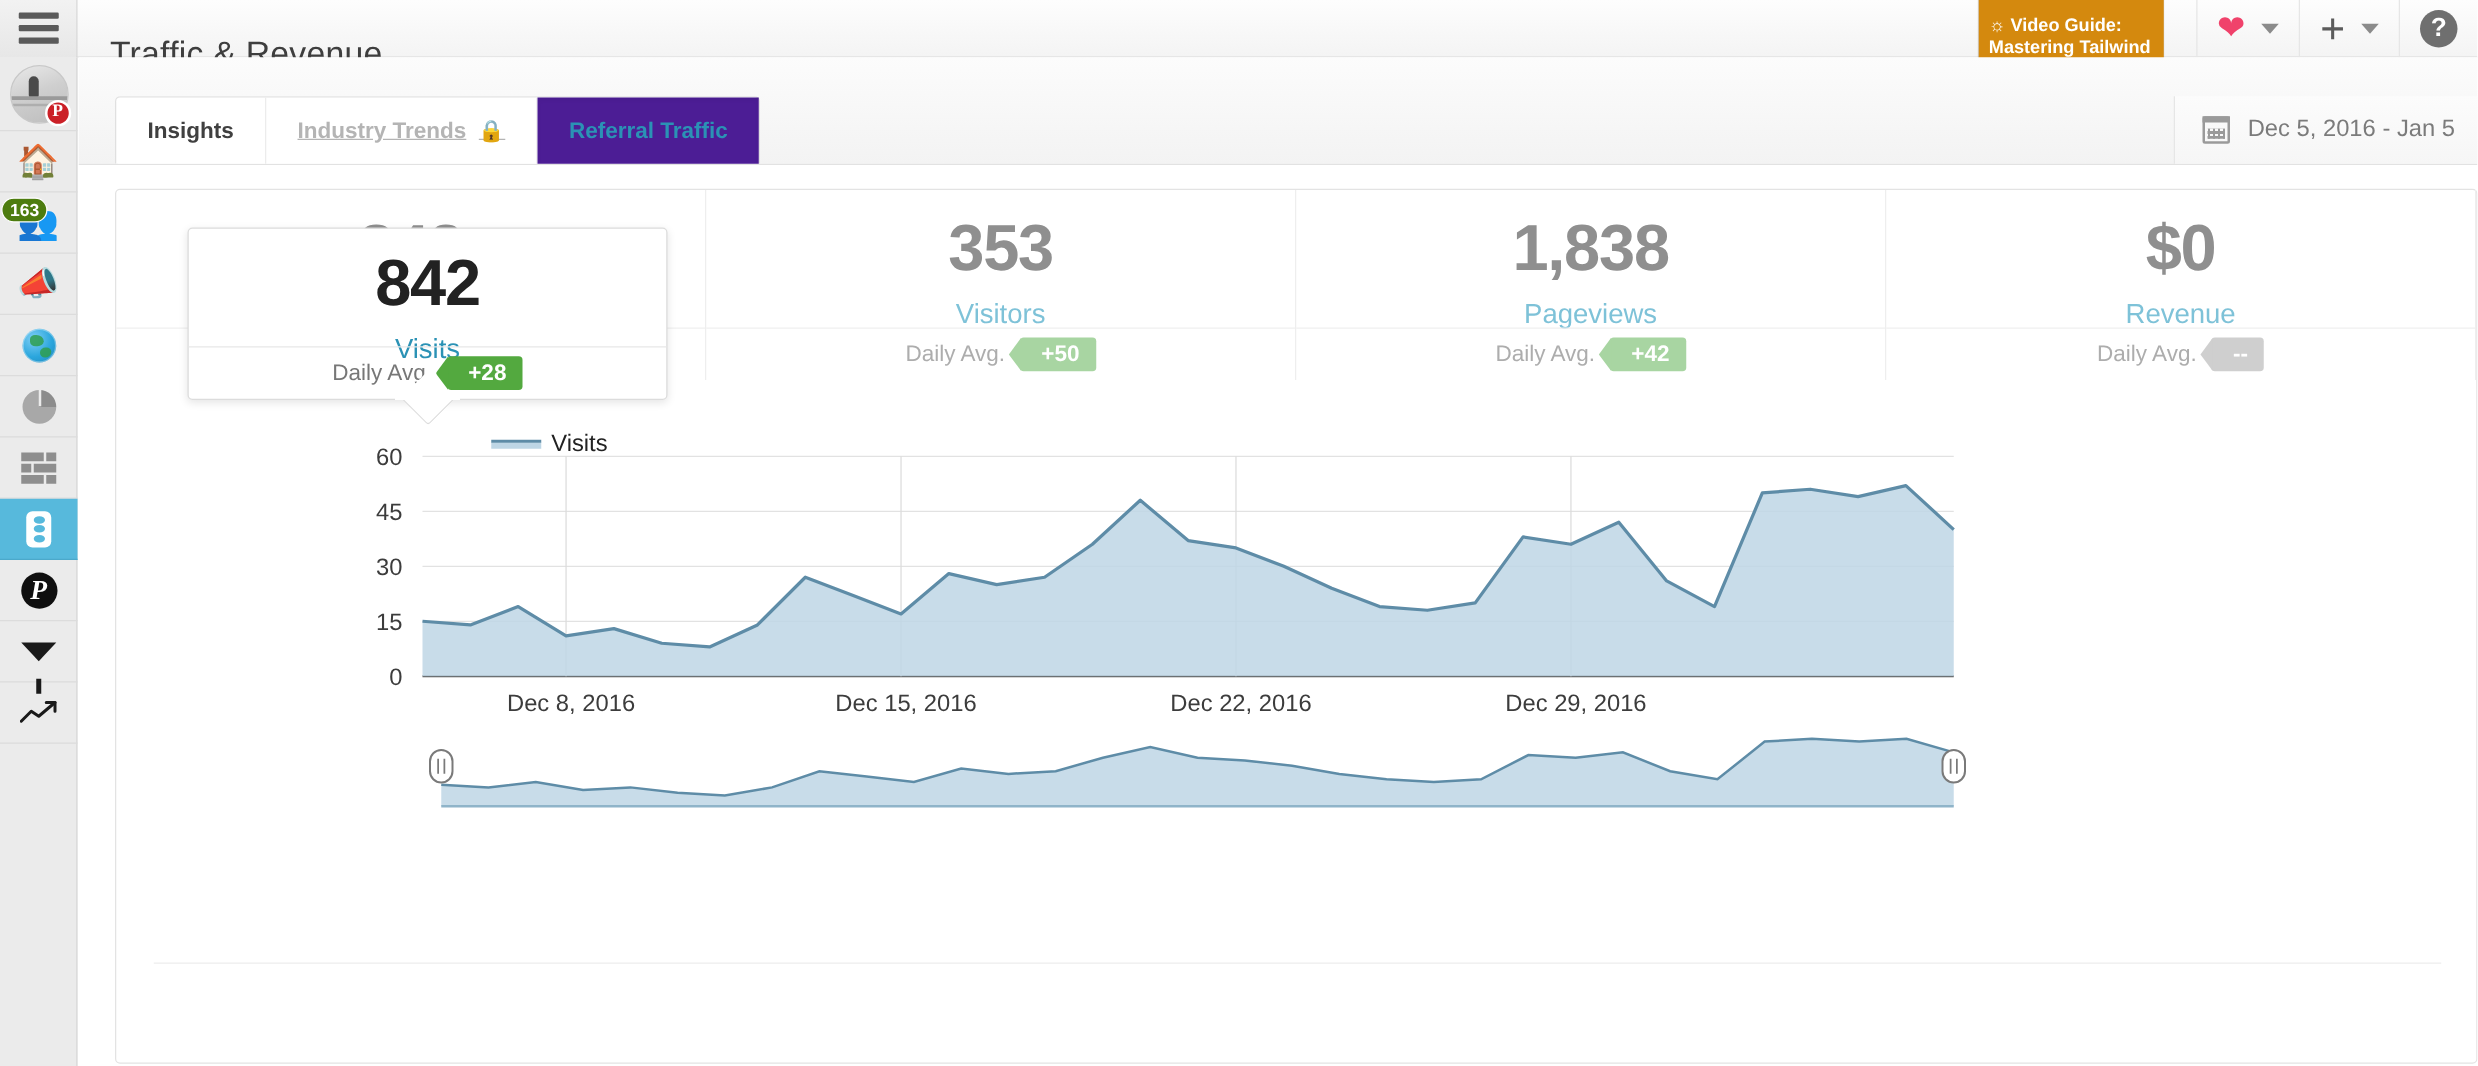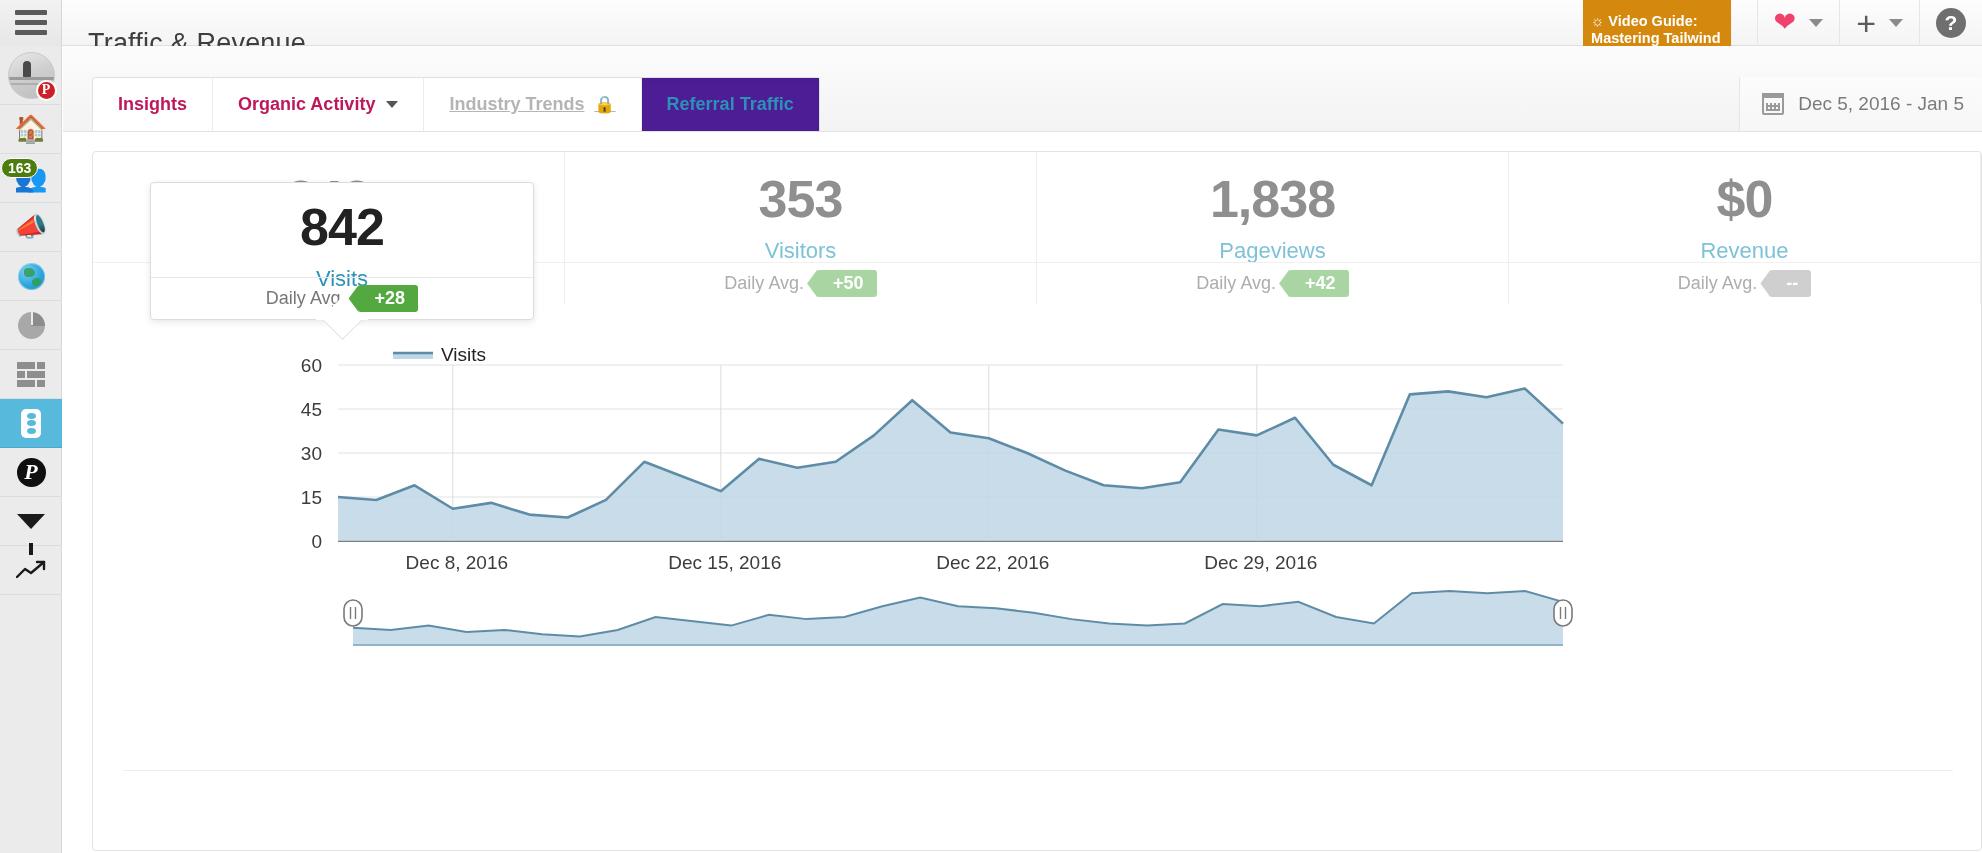--- a/index.html
+++ b/index.html
@@ -136,21 +136,21 @@
   .tabstrip-wrap {
     position: relative; height: 86px; background: linear-gradient(#fcfcfc,#f3f3f3);
     border-bottom: 1px solid #e2e2e2;
   }
   .tabstrip {
     position: absolute; left: 29px; bottom: 0; display: flex; align-items: stretch; height: 54px;
     background: #fff; border: 1px solid #e0e0e0; border-bottom: none;
     border-radius: 4px 4px 0 0;
   }
   .tab {
-    display: flex; align-items: center; padding: 0 25px; font-size: 18px; color: #be185d;
+    display: flex; align-items: center; padding: 0 25px; font-size: 18px; color: #404040;
     border-right: 1px solid #ececec; white-space: nowrap; cursor: pointer;
   }
   .tab:last-child { border-right: none; }
   .tab.bold { font-weight: bold; }
   .tab.disabled { color: #b4b4b4; font-weight: bold; text-decoration: underline; }
   .tab.active {
     background: #4c1d95; color: #2b92b5; font-weight: bold;
     box-shadow: inset 0 2px 4px rgba(0,0,0,.045);
   }
   .tab .tcaret {
@@ -316,24 +316,20 @@
       </svg>
     </div>
   </div>
 
   <div class="content">
 
     <div class="tabstrip-wrap">
       <div class="tabstrip">
         <div class="tab bold">
           <span>Insights</span>
-        </div>
-        <div class="tab bold">
-          <span>Organic Activity</span>
-          <span class="tcaret"></span>
         </div>
         <div class="tab disabled">
           <span>Industry Trends</span>
           <span class="lockico">🔒</span>
         </div>
         <div class="tab active">
           <span>Referral Traffic</span>
         </div>
       </div>
 

